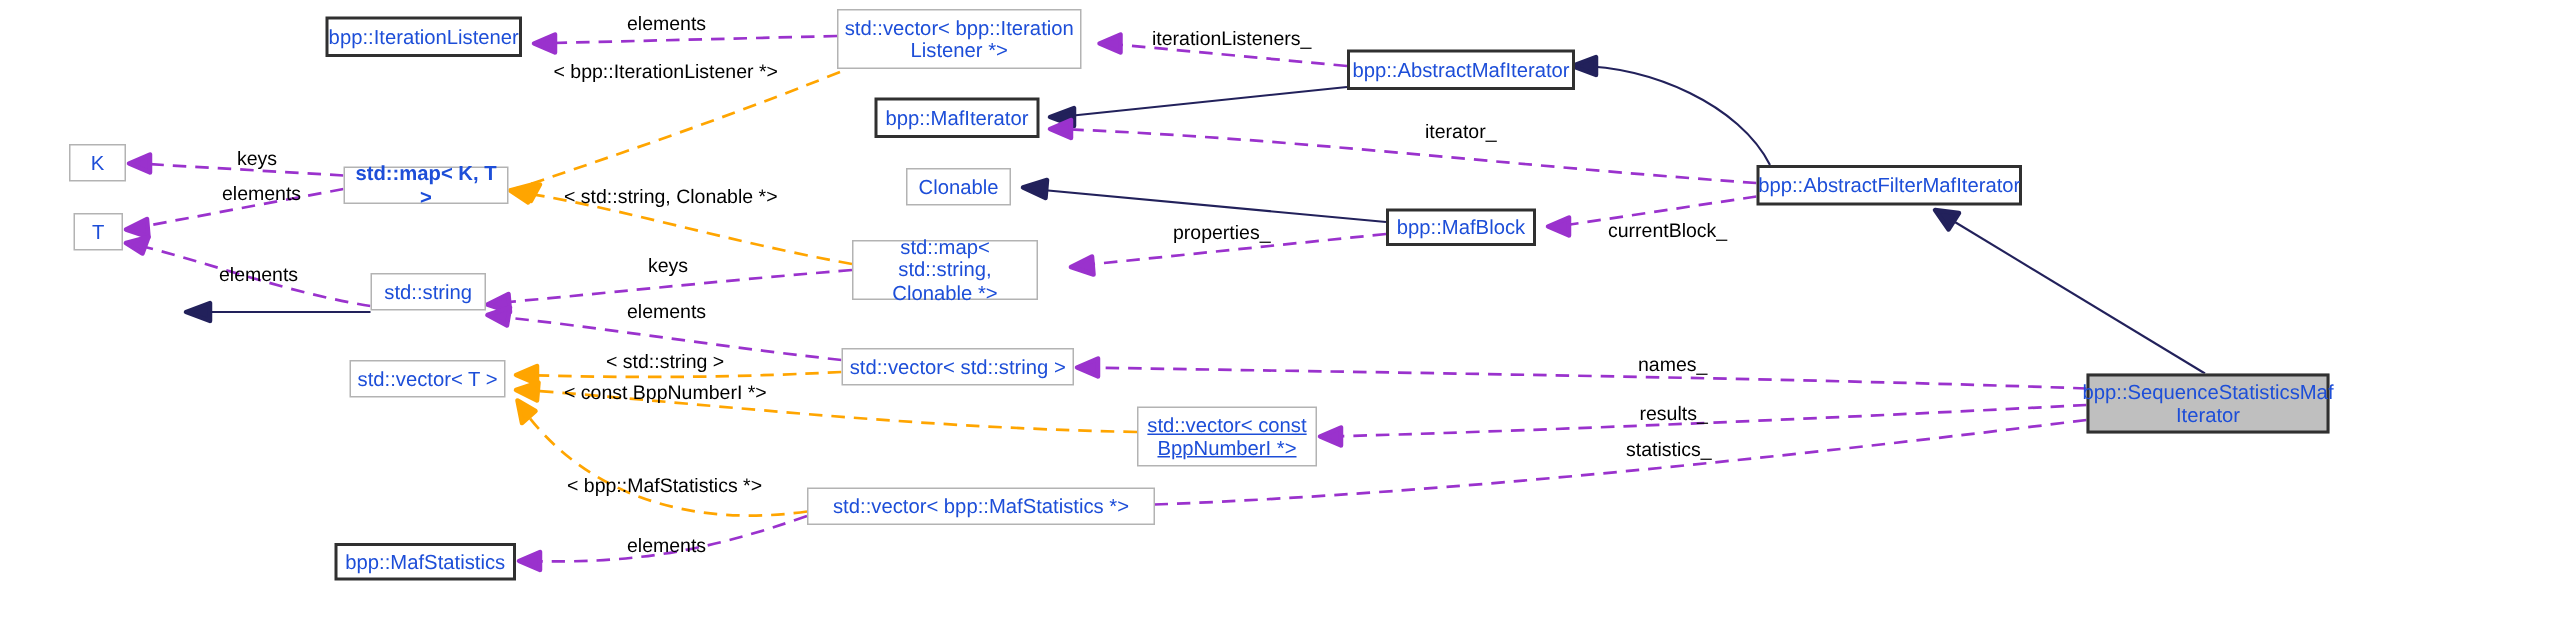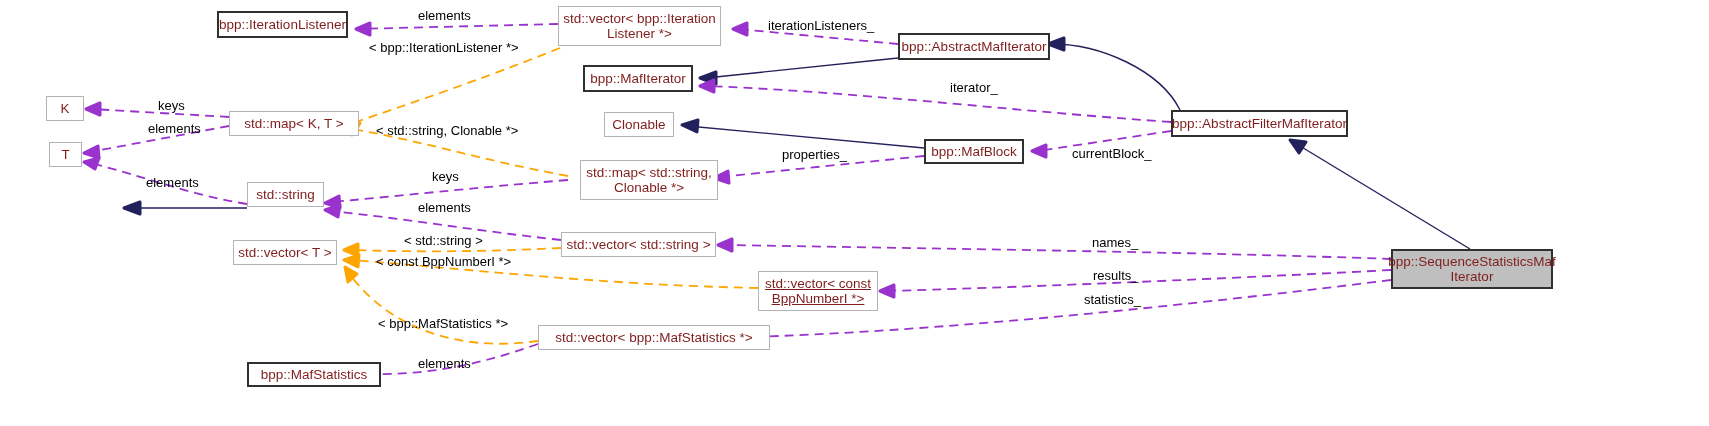--- a/index.html
+++ b/index.html
@@ -26,21 +26,21 @@
   }
   .node {
     position: absolute;
     box-sizing: border-box;
     display: flex;
     align-items: center;
     justify-content: center;
     text-align: center;
     line-height: 1.12;
     font-size: 13.5px;
-    color: #7f1d1d;
+    color: #1d4ed8;
     background: #ffffff;
     white-space: pre-line;
     padding: 1px 4px;
     z-index: 5;
   }
   
   .node.tmpl {
     border: 1px solid #b3b3b3;
   }
   
@@ -181,29 +181,29 @@
     <div class="edge-label" style="left: 418px; top: 356px;">elements</div>
     <div class="edge-label" style="left: 1092px; top: 235px;">names_</div>
     <div class="edge-label" style="left: 1093px; top: 268px;">results_</div>
     <div class="edge-label" style="left: 1084px; top: 292px;">statistics_</div>
     <div class="node cls" style="left: 217px; top: 11px; width: 131px; height: 27px;">bpp::IterationListener</div>
     <div class="node cls" style="left: 898px; top: 33px; width: 152px; height: 27px;">bpp::AbstractMafIterator</div>
     <div class="node tmpl" style="left: 558px; top: 6px; width: 163px; height: 40px;">std::vector&lt; bpp::Iteration
 Listener *&gt;</div>
     <div class="node cls" style="left: 583px; top: 65px; width: 110px; height: 27px;">bpp::MafIterator</div>
     <div class="node tmpl" style="left: 46px; top: 96px; width: 38px; height: 25px;">K</div>
-    <div class="node tmpl" style="left: 229px; top: 111px; width: 130px; height: 25px;">std::map&lt; K, T &gt;</div>
+    <div class="node tmpl" style="left: 229px; top: 111px; width: 110px; height: 25px; font-weight: bold;">std::map&lt; K, T &gt;</div>
     <div class="node tmpl" style="left: 604px; top: 112px; width: 70px; height: 25px;">Clonable</div>
     <div class="node cls" style="left: 1171px; top: 110px; width: 177px; height: 27px;">bpp::AbstractFilterMafIterator</div>
     <div class="node tmpl" style="left: 49px; top: 142px; width: 33px; height: 25px;">T</div>
     <div class="node cls" style="left: 924px; top: 139px; width: 100px; height: 25px;">bpp::MafBlock</div>
-    <div class="node tmpl" style="left: 580px; top: 160px; width: 138px; height: 40px;">std::map&lt; std::string,
+    <div class="node tmpl" style="left: 568px; top: 160px; width: 124px; height: 40px;">std::map&lt; std::string,
 Clonable *&gt;</div>
     <div class="node tmpl" style="left: 247px; top: 182px; width: 77px; height: 25px;">std::string</div>
     <div class="node tmpl" style="left: 233px; top: 240px; width: 104px; height: 25px;">std::vector&lt; T &gt;</div>
     <div class="node tmpl" style="left: 561px; top: 232px; width: 155px; height: 25px;">std::vector&lt; std::string &gt;</div>
     <div class="node focus" style="left: 1391px; top: 249px; width: 162px; height: 40px;">bpp::SequenceStatisticsMaf
 Iterator</div>
     <div class="node tmpl" style="left: 758px; top: 271px; width: 120px; height: 40px; text-decoration: underline;">std::vector&lt; const
 BppNumberI *&gt;</div>
     <div class="node tmpl" style="left: 538px; top: 325px; width: 232px; height: 25px;">std::vector&lt; bpp::MafStatistics *&gt;</div>
-    <div class="node cls" style="left: 223px; top: 362px; width: 134px; height: 25px; margin-left: 24px;">bpp::MafStatistics</div>
+    <div class="node cls" style="left: 223px; top: 362px; width: 121px; height: 25px;">bpp::MafStatistics</div>
   </div>
 
 </body></html>

